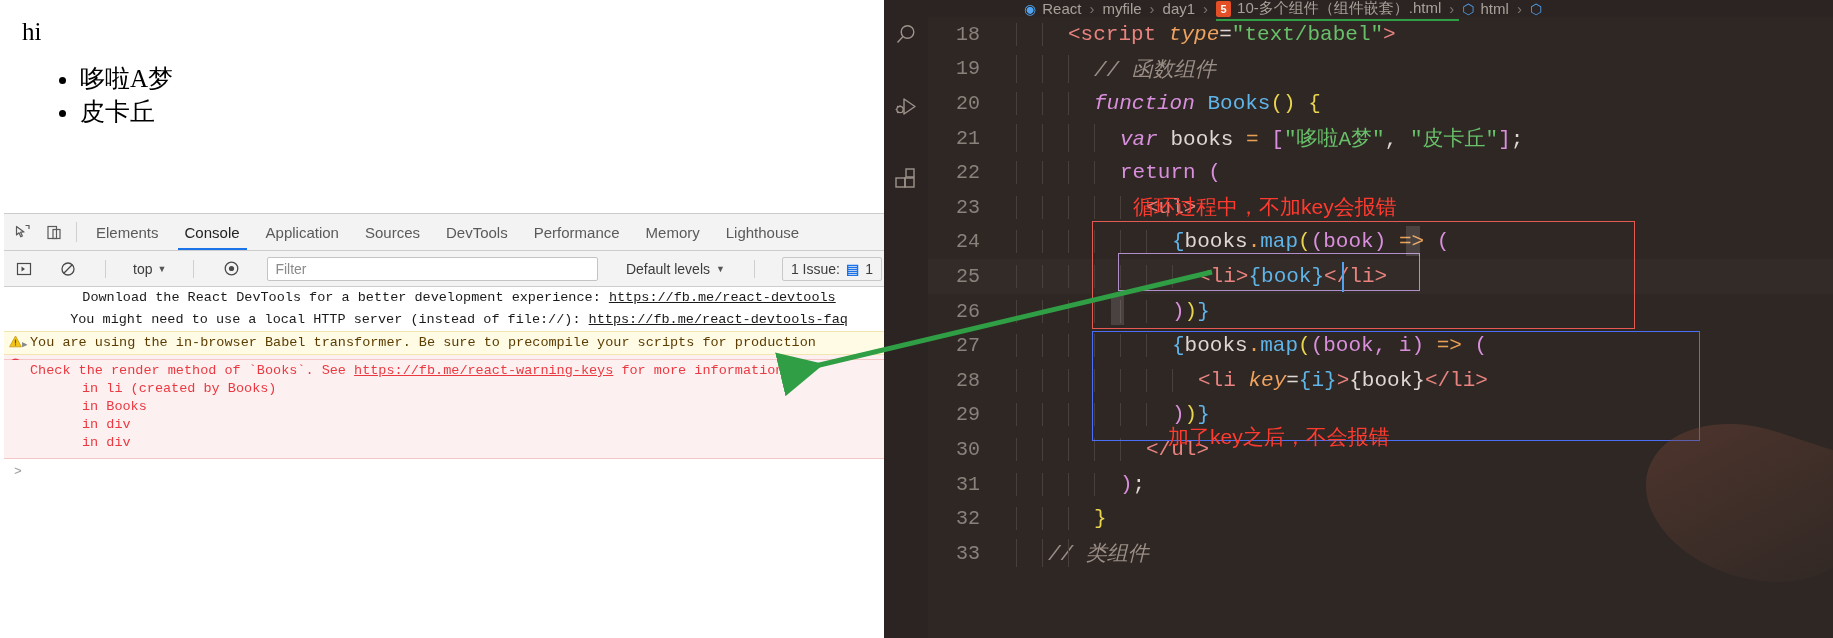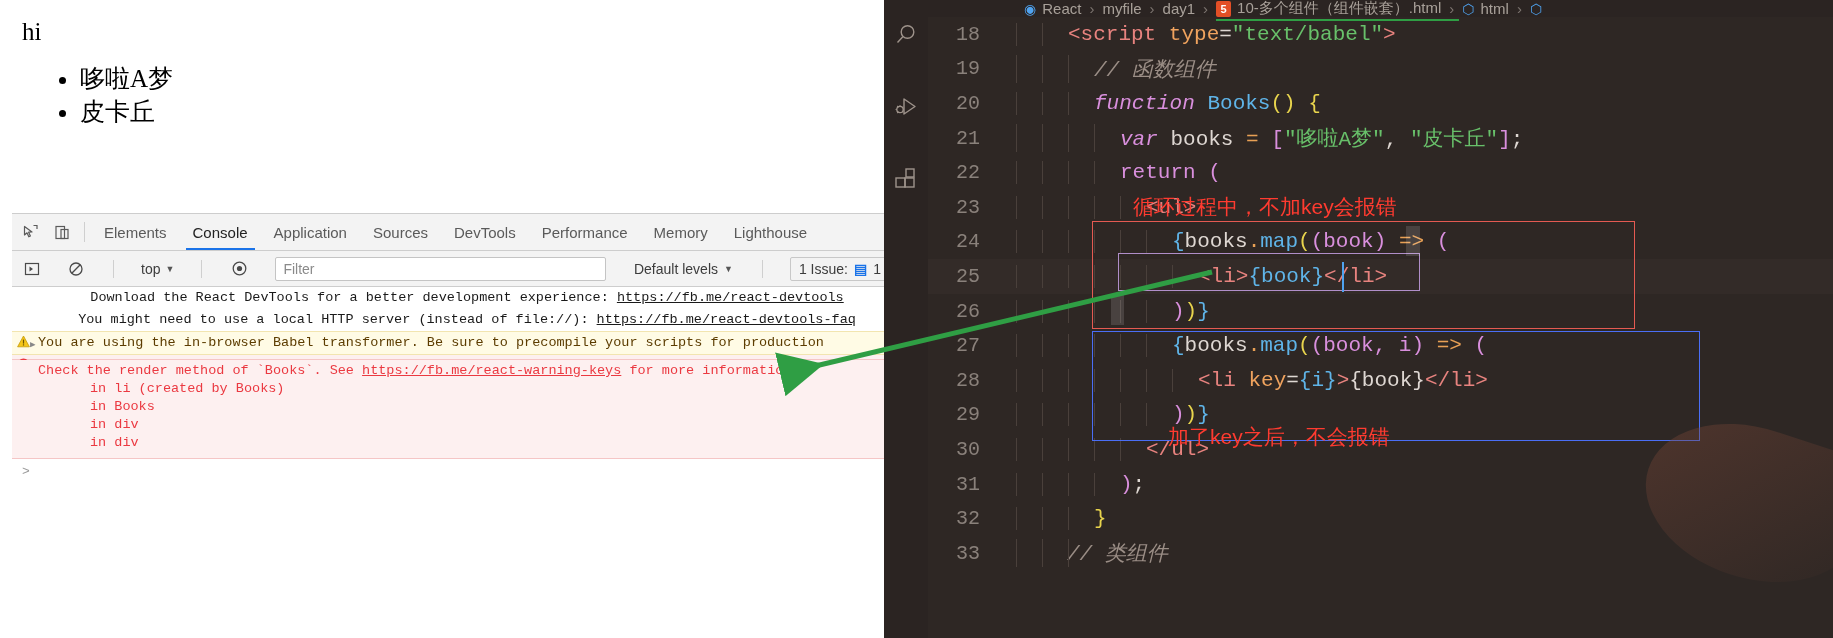--- a/index.html
+++ b/index.html
@@ -36,21 +36,21 @@
     list-style: disc;
     margin-left: 58px;
     font-family: "Liberation Serif", serif;
     font-size: 25px;
     color: #000;
   }
   #page-render ul li { line-height: 1.35; }
 
   
   #devtools {
-    position: absolute; left: 12px; top: 213px;
+    position: absolute; left: 4px; top: 213px;
     width: 884px; height: 425px;
     background: #ffffff;
     border-top: 1px solid #cdcdcd;
     font-family: "Liberation Sans", sans-serif;
   }
 
   
   #dt-tabbar {
     height: 37px;
     background: #f3f3f3;
@@ -247,21 +247,21 @@
     color: #ded7d2;
     padding-left: 14px;
   }
   .indent-guide {
     position: absolute; top: 0; bottom: 0; width: 1px;
     background: #4a403b;
   }
 
   
   .t-tag      { color: #e8837f; }
-  .t-attr     { color: #f0a35e; }
+  .t-attr     { color: #f0a35e; font-style: italic; }
   .t-str      { color: #68c06a; }
   .t-comment  { color: #9b8e86; font-style: italic; }
   .t-kw       { color: #d98fdd; font-style: italic; }
   .t-kw2      { color: #d98fdd; }
   .t-fn       { color: #5fb4e8; }
   .t-brace-y  { color: #e8d44d; }
   .t-brace-p  { color: #d98fdd; }
   .t-brace-b  { color: #5fb4e8; }
   .t-op       { color: #e8a055; }
   .t-plain    { color: #ded7d2; }
@@ -473,21 +473,21 @@
           <div class="code-row"><div class="lineno">23</div><div class="code-text"><div class="indent-guide" style="left: 14px;"></div><div class="indent-guide" style="left: 40px;"></div><div class="indent-guide" style="left: 66px;"></div><div class="indent-guide" style="left: 92px;"></div><div class="indent-guide" style="left: 118px;"></div><span style="padding-left: 130px;"><span class="t-tag">&lt;ul&gt;</span></span></div></div>
           <div class="code-row"><div class="lineno">24</div><div class="code-text"><div class="indent-guide" style="left: 14px;"></div><div class="indent-guide" style="left: 40px;"></div><div class="indent-guide" style="left: 66px;"></div><div class="indent-guide" style="left: 92px;"></div><div class="indent-guide" style="left: 118px;"></div><div class="indent-guide" style="left: 144px;"></div><span style="padding-left: 156px;"><span class="t-brace-b">{</span><span class="t-plain">books</span><span class="t-op">.</span><span class="t-fn">map</span><span class="t-brace-y">(</span><span class="t-brace-p">(book)</span><span class="t-plain"> </span><span class="t-op">=&gt;</span><span class="t-plain"> </span><span class="t-brace-p">(</span></span></div></div>
           <div class="code-row current"><div class="lineno">25</div><div class="code-text"><div class="indent-guide" style="left: 14px;"></div><div class="indent-guide" style="left: 40px;"></div><div class="indent-guide" style="left: 66px;"></div><div class="indent-guide" style="left: 92px;"></div><div class="indent-guide" style="left: 118px;"></div><div class="indent-guide" style="left: 144px;"></div><div class="indent-guide" style="left: 170px;"></div><span style="padding-left: 182px;"><span class="t-tag">&lt;</span><span class="t-tag">li</span><span class="t-tag">&gt;</span><span class="t-brace-b">{book}</span><span class="t-tag">&lt;/</span><span class="t-tag">li</span><span class="t-tag">&gt;</span></span></div></div>
           <div class="code-row"><div class="lineno">26</div><div class="code-text"><div class="indent-guide" style="left: 14px;"></div><div class="indent-guide" style="left: 40px;"></div><div class="indent-guide" style="left: 66px;"></div><div class="indent-guide" style="left: 92px;"></div><div class="indent-guide" style="left: 118px;"></div><div class="indent-guide" style="left: 144px;"></div><span style="padding-left: 156px;"><span class="t-brace-p">)</span><span class="t-brace-y">)</span><span class="t-brace-b">}</span></span></div></div>
           <div class="code-row"><div class="lineno">27</div><div class="code-text"><div class="indent-guide" style="left: 14px;"></div><div class="indent-guide" style="left: 40px;"></div><div class="indent-guide" style="left: 66px;"></div><div class="indent-guide" style="left: 92px;"></div><div class="indent-guide" style="left: 118px;"></div><div class="indent-guide" style="left: 144px;"></div><span style="padding-left: 156px;"><span class="t-brace-b">{</span><span class="t-plain">books</span><span class="t-op">.</span><span class="t-fn">map</span><span class="t-brace-y">(</span><span class="t-brace-p">(book, i)</span><span class="t-plain"> </span><span class="t-op">=&gt;</span><span class="t-plain"> </span><span class="t-brace-p">(</span></span></div></div>
           <div class="code-row"><div class="lineno">28</div><div class="code-text"><div class="indent-guide" style="left: 14px;"></div><div class="indent-guide" style="left: 40px;"></div><div class="indent-guide" style="left: 66px;"></div><div class="indent-guide" style="left: 92px;"></div><div class="indent-guide" style="left: 118px;"></div><div class="indent-guide" style="left: 144px;"></div><div class="indent-guide" style="left: 170px;"></div><span style="padding-left: 182px;"><span class="t-tag">&lt;</span><span class="t-tag">li </span><span class="t-attr">key</span><span class="t-punc">=</span><span class="t-brace-b">{i}</span><span class="t-tag">&gt;</span><span class="t-plain">{book}</span><span class="t-tag">&lt;/</span><span class="t-tag">li</span><span class="t-tag">&gt;</span></span></div></div>
           <div class="code-row"><div class="lineno">29</div><div class="code-text"><div class="indent-guide" style="left: 14px;"></div><div class="indent-guide" style="left: 40px;"></div><div class="indent-guide" style="left: 66px;"></div><div class="indent-guide" style="left: 92px;"></div><div class="indent-guide" style="left: 118px;"></div><div class="indent-guide" style="left: 144px;"></div><span style="padding-left: 156px;"><span class="t-brace-p">)</span><span class="t-brace-y">)</span><span class="t-brace-b">}</span></span></div></div>
           <div class="code-row"><div class="lineno">30</div><div class="code-text"><div class="indent-guide" style="left: 14px;"></div><div class="indent-guide" style="left: 40px;"></div><div class="indent-guide" style="left: 66px;"></div><div class="indent-guide" style="left: 92px;"></div><div class="indent-guide" style="left: 118px;"></div><span style="padding-left: 130px;"><span class="t-tag">&lt;/ul&gt;</span></span></div></div>
           <div class="code-row"><div class="lineno">31</div><div class="code-text"><div class="indent-guide" style="left: 14px;"></div><div class="indent-guide" style="left: 40px;"></div><div class="indent-guide" style="left: 66px;"></div><div class="indent-guide" style="left: 92px;"></div><span style="padding-left: 104px;"><span class="t-brace-p">)</span><span class="t-plain">;</span></span></div></div>
           <div class="code-row"><div class="lineno">32</div><div class="code-text"><div class="indent-guide" style="left: 14px;"></div><div class="indent-guide" style="left: 40px;"></div><div class="indent-guide" style="left: 66px;"></div><span style="padding-left: 78px;"><span class="t-brace-y">}</span></span></div></div>
-          <div class="code-row"><div class="lineno">33</div><div class="code-text"><div class="indent-guide" style="left: 14px;"></div><div class="indent-guide" style="left: 40px;"></div><div class="indent-guide" style="left: 66px;"></div><span style="padding-left: 32px; margin-left: 19px;"><span class="t-comment">// 类组件</span></span></div></div>
+          <div class="code-row"><div class="lineno">33</div><div class="code-text"><div class="indent-guide" style="left: 14px;"></div><div class="indent-guide" style="left: 40px;"></div><div class="indent-guide" style="left: 66px;"></div><span style="padding-left: 32px;"><span class="t-comment">// 类组件</span></span></div></div>
         </div>
 
       <div class="ov-box" id="box-red" style="left:164px; top:204px; width:543px; height:108px;"></div>
       <div class="ov-box" id="box-purple" style="left:190px; top:236px; width:302px; height:38px;"></div>
       <div class="ov-box" id="box-blue" style="left:164px; top:314px; width:608px; height:110px;"></div>
 
       <div class="sel-block" style="left:478px; top:209px; width:14px; height:30px;"></div>
       <div class="sel-block" style="left:183px; top:278px; width:13px; height:30px;"></div>
       <div class="cursor-bar" style="left:414px; top:245px; height:30px;"></div>
 

